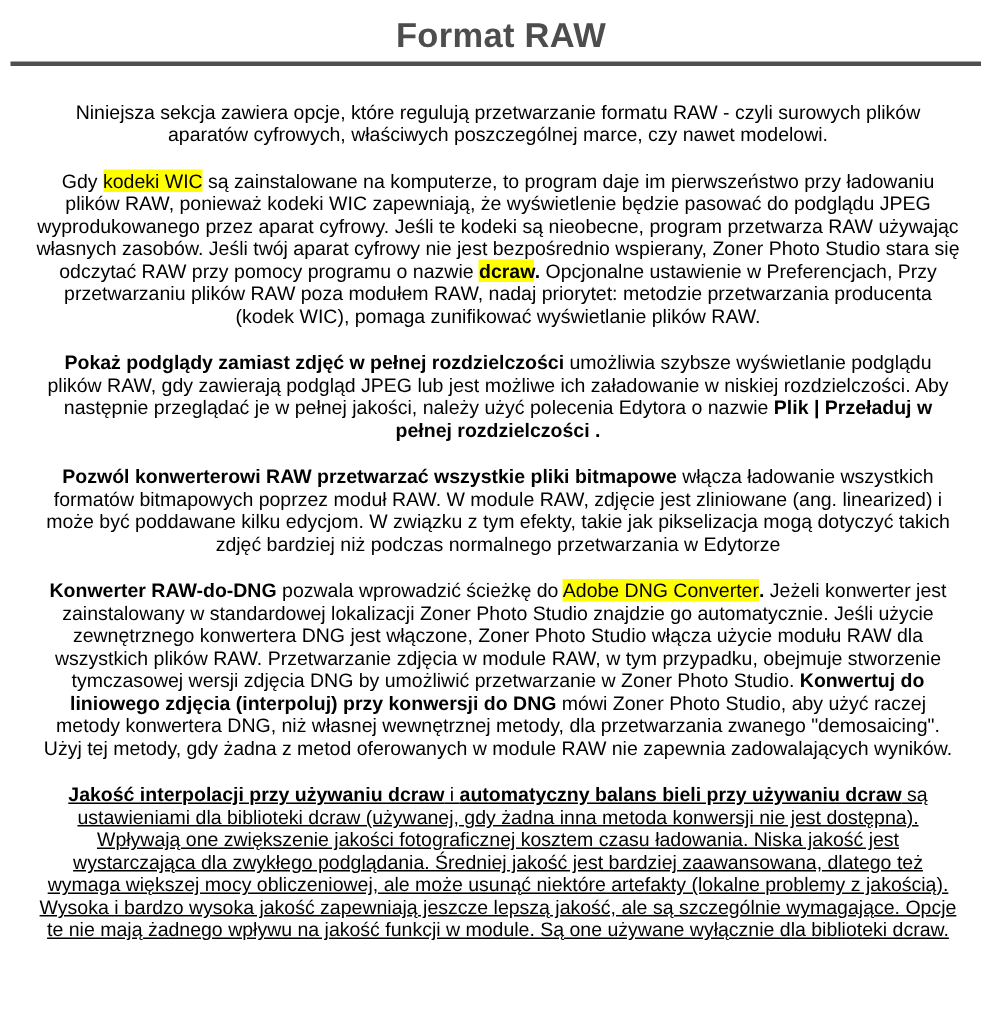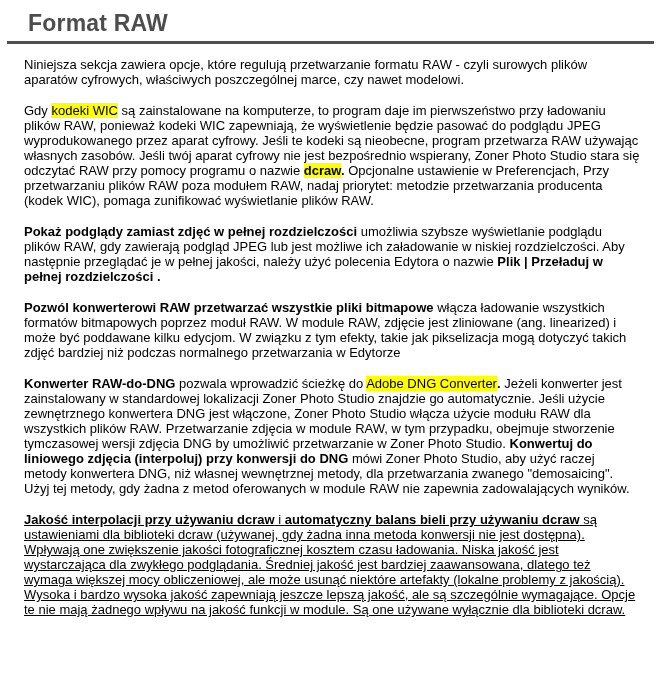--- a/index.html
+++ b/index.html
@@ -10,37 +10,37 @@
     --c-hl:#ffff00;
   }
   *{box-sizing:border-box;}
   html,body{margin:0;padding:0;}
   body{
     width:662px;height:690px;overflow:hidden;
     background:var(--c-bg);
     font-family:"Liberation Sans","DejaVu Sans",sans-serif;
     color:var(--c-text);
   }
-  .page{padding:8px 22px 0 24px;}
+  .page{padding:8px 22px 0 24px;text-align:center;}
   .page-title{
     font-size:23px;
     font-weight:bold;
     color:var(--c-title);
     margin:2px 0 5px 4px;
     line-height:26px;
     letter-spacing:0.2px;
   }
   .title-rule{
     height:3px;
     background:var(--c-rule);
     border:none;
     margin:0 -14px 0 -17px;
   }
   .content{
-    margin-top:13px;
+    margin-top:23px;
     width:616px;
     font-size:13px;
     line-height:15px;
   }
   .para{
     margin:0 0 16px 0;
     padding:0;
   }
   .para:last-child{margin-bottom:0;text-decoration:underline;}
   .bold{font-weight:bold;}

